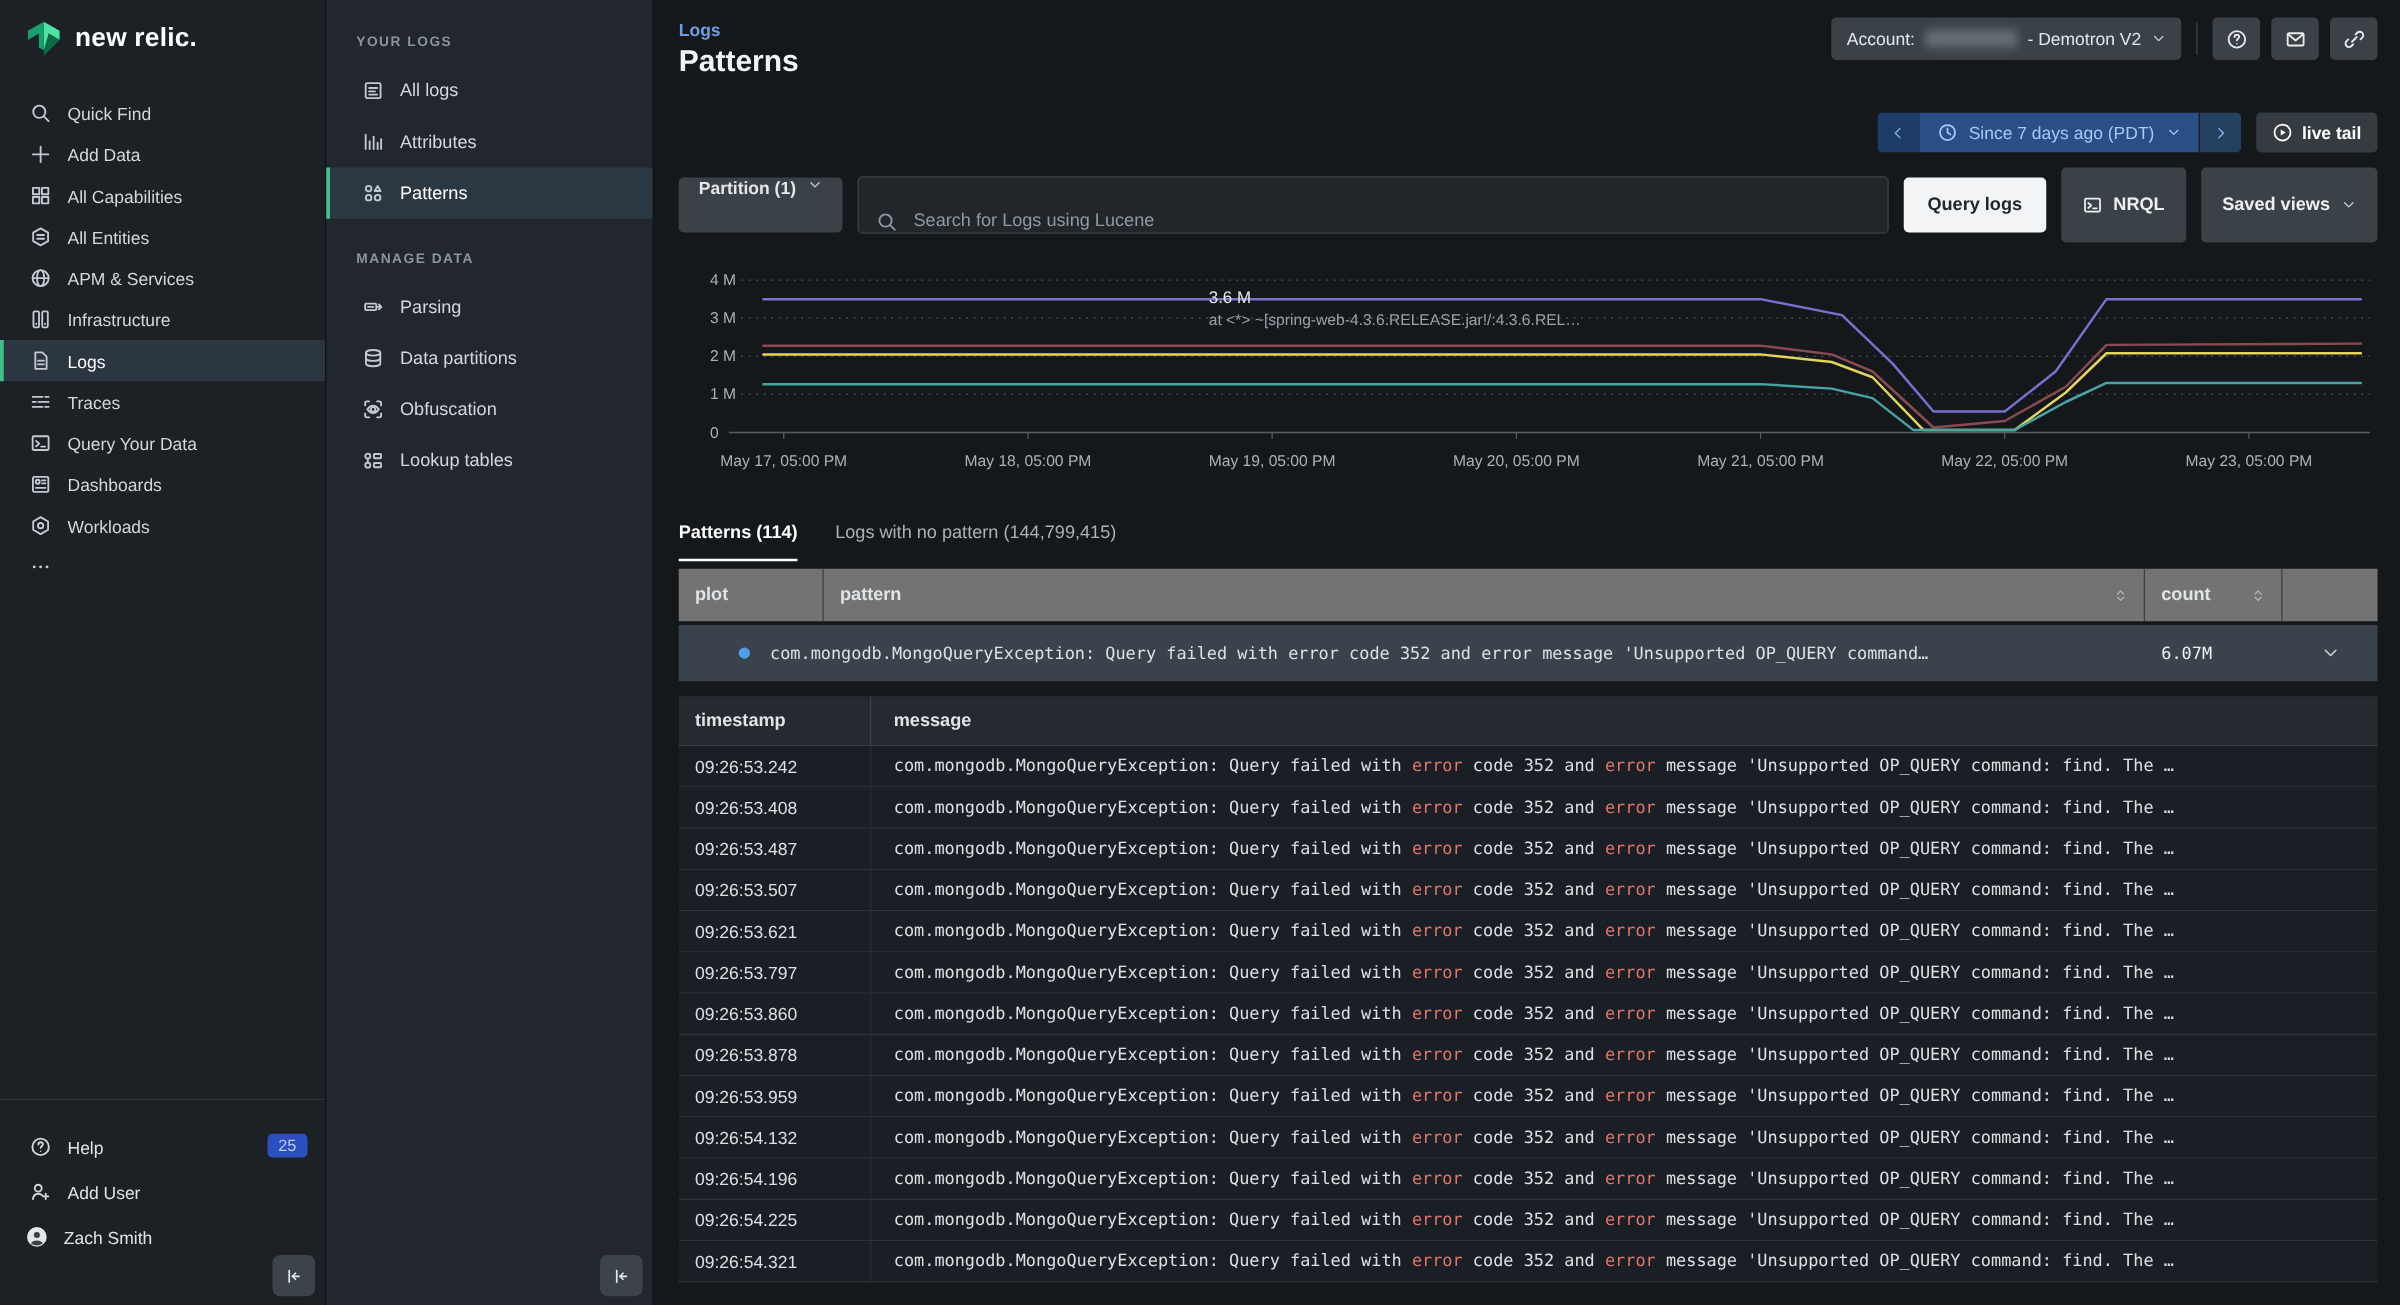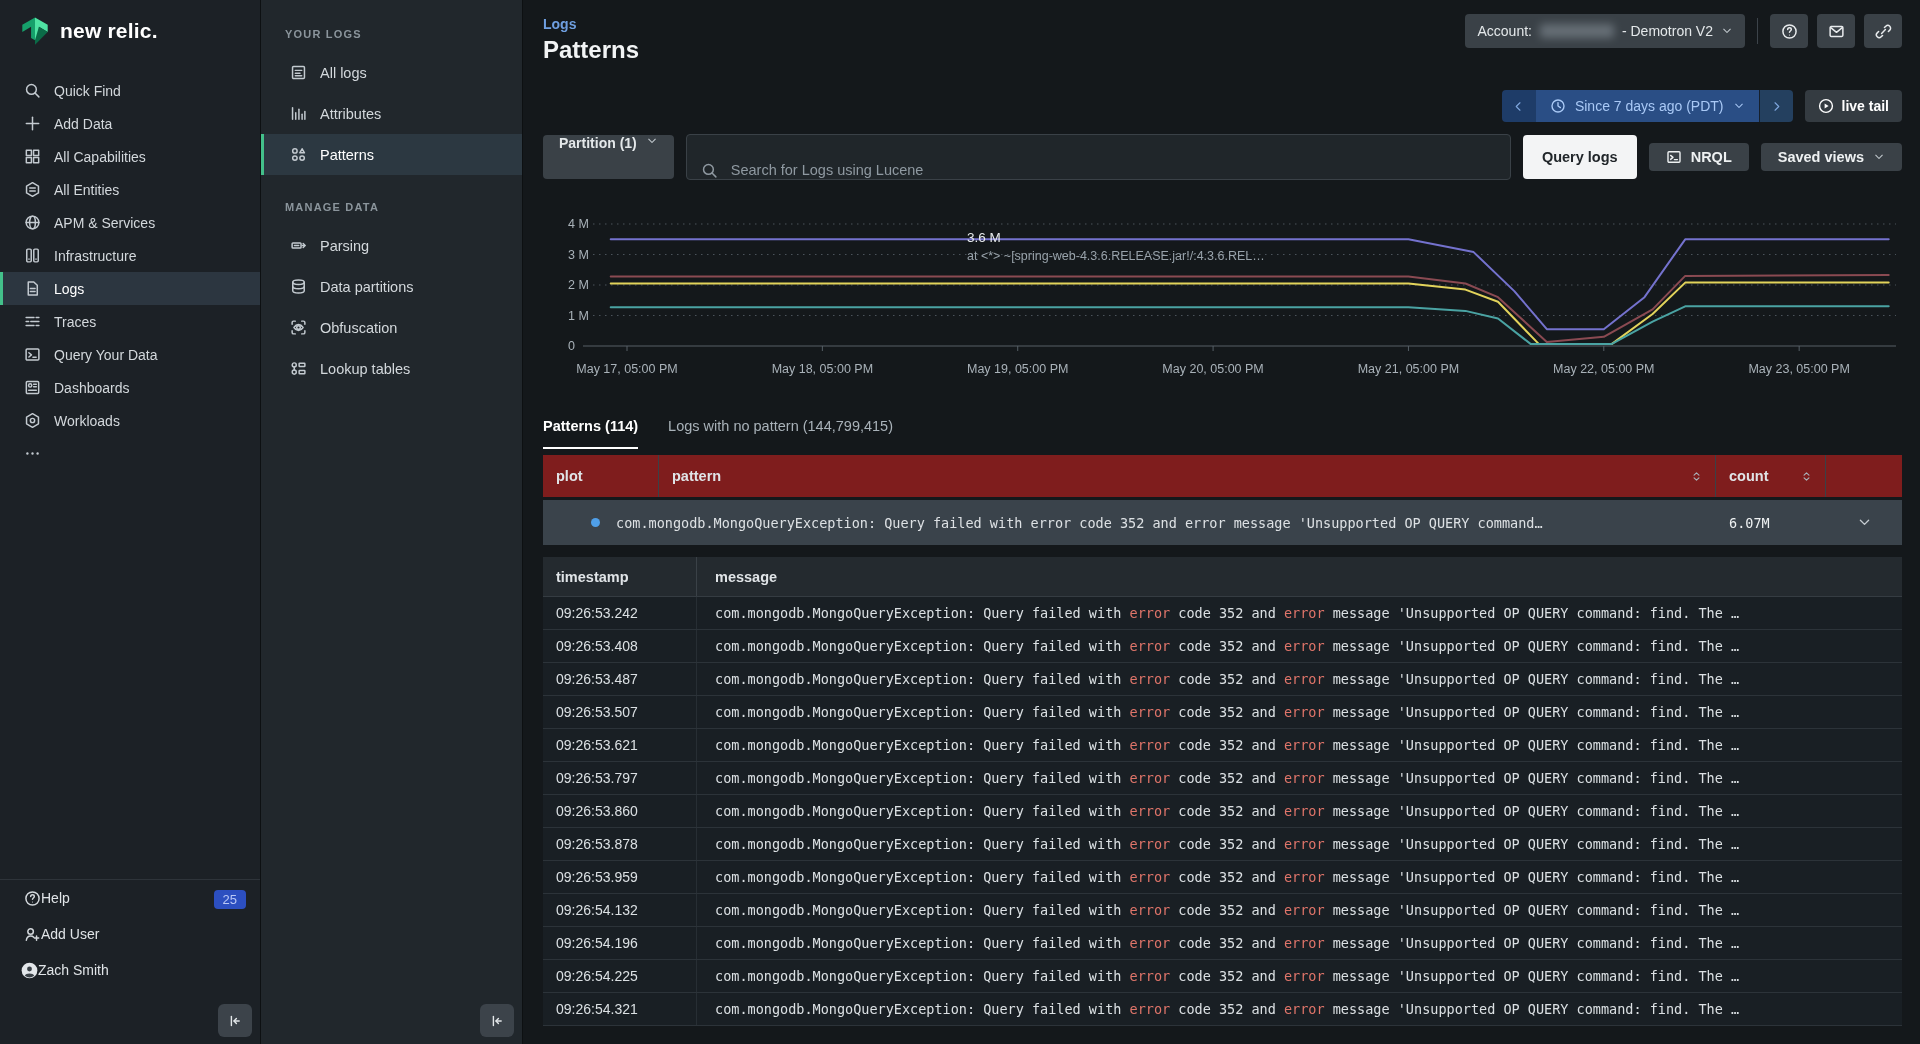--- a/index.html
+++ b/index.html
@@ -25,21 +25,21 @@
   .nav-item {
     display:flex; align-items:center; gap:13px; height:33px;
     padding:0 8px 0 21px; font-size:14px; color:#d3d8dc;
     cursor:pointer; border-left:3px solid transparent;
   }
   .nav-item .ic { color:#c3cad0; width:17px; height:17px; }
   .nav-item.active { background:#2c3640; border-left-color:#43c08a; color:#fff; }
   .nav-item.more-item { color:#aab3ba; }
   .sidebar-footer { margin-top:auto; border-top:1px solid #2e343a; padding:10px 0 0 0; }
   .footer-item {
-    display:flex; align-items:flex-start; height:36px;
+    display:flex; align-items:flex-end; gap:13px; height:36px;
     padding:0 14px 0 24px; font-size:14px; color:#e0e4e7; cursor:pointer;
   }
   .footer-item .ic { color:#d3d8dc; width:17px; height:17px; }
   .help-badge {
     margin-left:auto; background:#2c4fc0; color:#b9c8f6;
     font-size:13px; padding:2px 9px; border-radius:4px;
   }
   .avatar-ic { width:23px; height:23px; margin-left:-3px; }
   .collapse-row { height:46px; position:relative; }
   .collapse-btn {
@@ -119,41 +119,41 @@
   .search-box input {
     background:transparent; border:0; outline:0; color:#e4e8ea;
     font-size:14.5px; width:100%; font-family:"Liberation Sans",sans-serif;
   }
   .search-box input::placeholder { color:#8f99a1; }
   .btn-white {
     height:44px; background:#f3f4f5; color:#21262a; border-radius:4px;
     display:flex; align-items:center; padding:0 19px; font-size:14.5px; font-weight:600; cursor:pointer;
   }
   .btn-gray {
-    height:28px; background:#3a4147; color:#eef1f2; border-radius:4px;
+    height:60px; background:#3a4147; color:#eef1f2; border-radius:4px;
     display:flex; align-items:center; gap:9px; padding:0 17px;
     font-size:14.5px; font-weight:600; cursor:pointer;
   }
   .btn-gray .ic { width:16px; height:16px; }
 
   
   .chart-wrap { position:absolute; top:204px; left:20px; right:20px; height:200px; }
   .chart-tooltip { position:absolute; left:424px; top:26px; pointer-events:none; }
   .tt-value { font-size:13.5px; color:#e8ebed; }
   .tt-text { font-size:12.5px; color:#98a2aa; margin-top:4px; }
 
   
   .tabs { position:absolute; top:418px; left:20px; display:flex; gap:30px; }
   .tab { font-size:14.5px; color:#a9b2b9; padding-bottom:13px; border-bottom:2px solid transparent; cursor:pointer; }
   .tab.active { color:#fff; font-weight:700; border-bottom-color:#fff; }
 
   
   .pattern-table { position:absolute; top:455px; left:20px; right:18px; }
   .pt-header {
-    display:flex; height:42px; background:#7f1d1d; align-items:stretch;
+    display:flex; height:42px; background:#737373; align-items:stretch;
     font-size:14.5px; font-weight:700; color:#e0e4e7;
   }
   .pt-hcell { display:flex; align-items:center; border-right:1px solid #3a4147; }
   .pt-col-plot { width:116px; padding-left:13px; }
   .pt-col-pattern { flex:1; justify-content:space-between; padding:0 12px 0 13px; }
   .pt-col-count { width:110px; justify-content:space-between; padding:0 12px 0 13px; }
   .pt-col-exp { width:76px; border-right:none; }
   .sort-ic { width:13px; height:13px; color:#aab3ba; cursor:pointer; }
   .pt-row {
     display:flex; height:45px; background:#3a434b; align-items:center;

